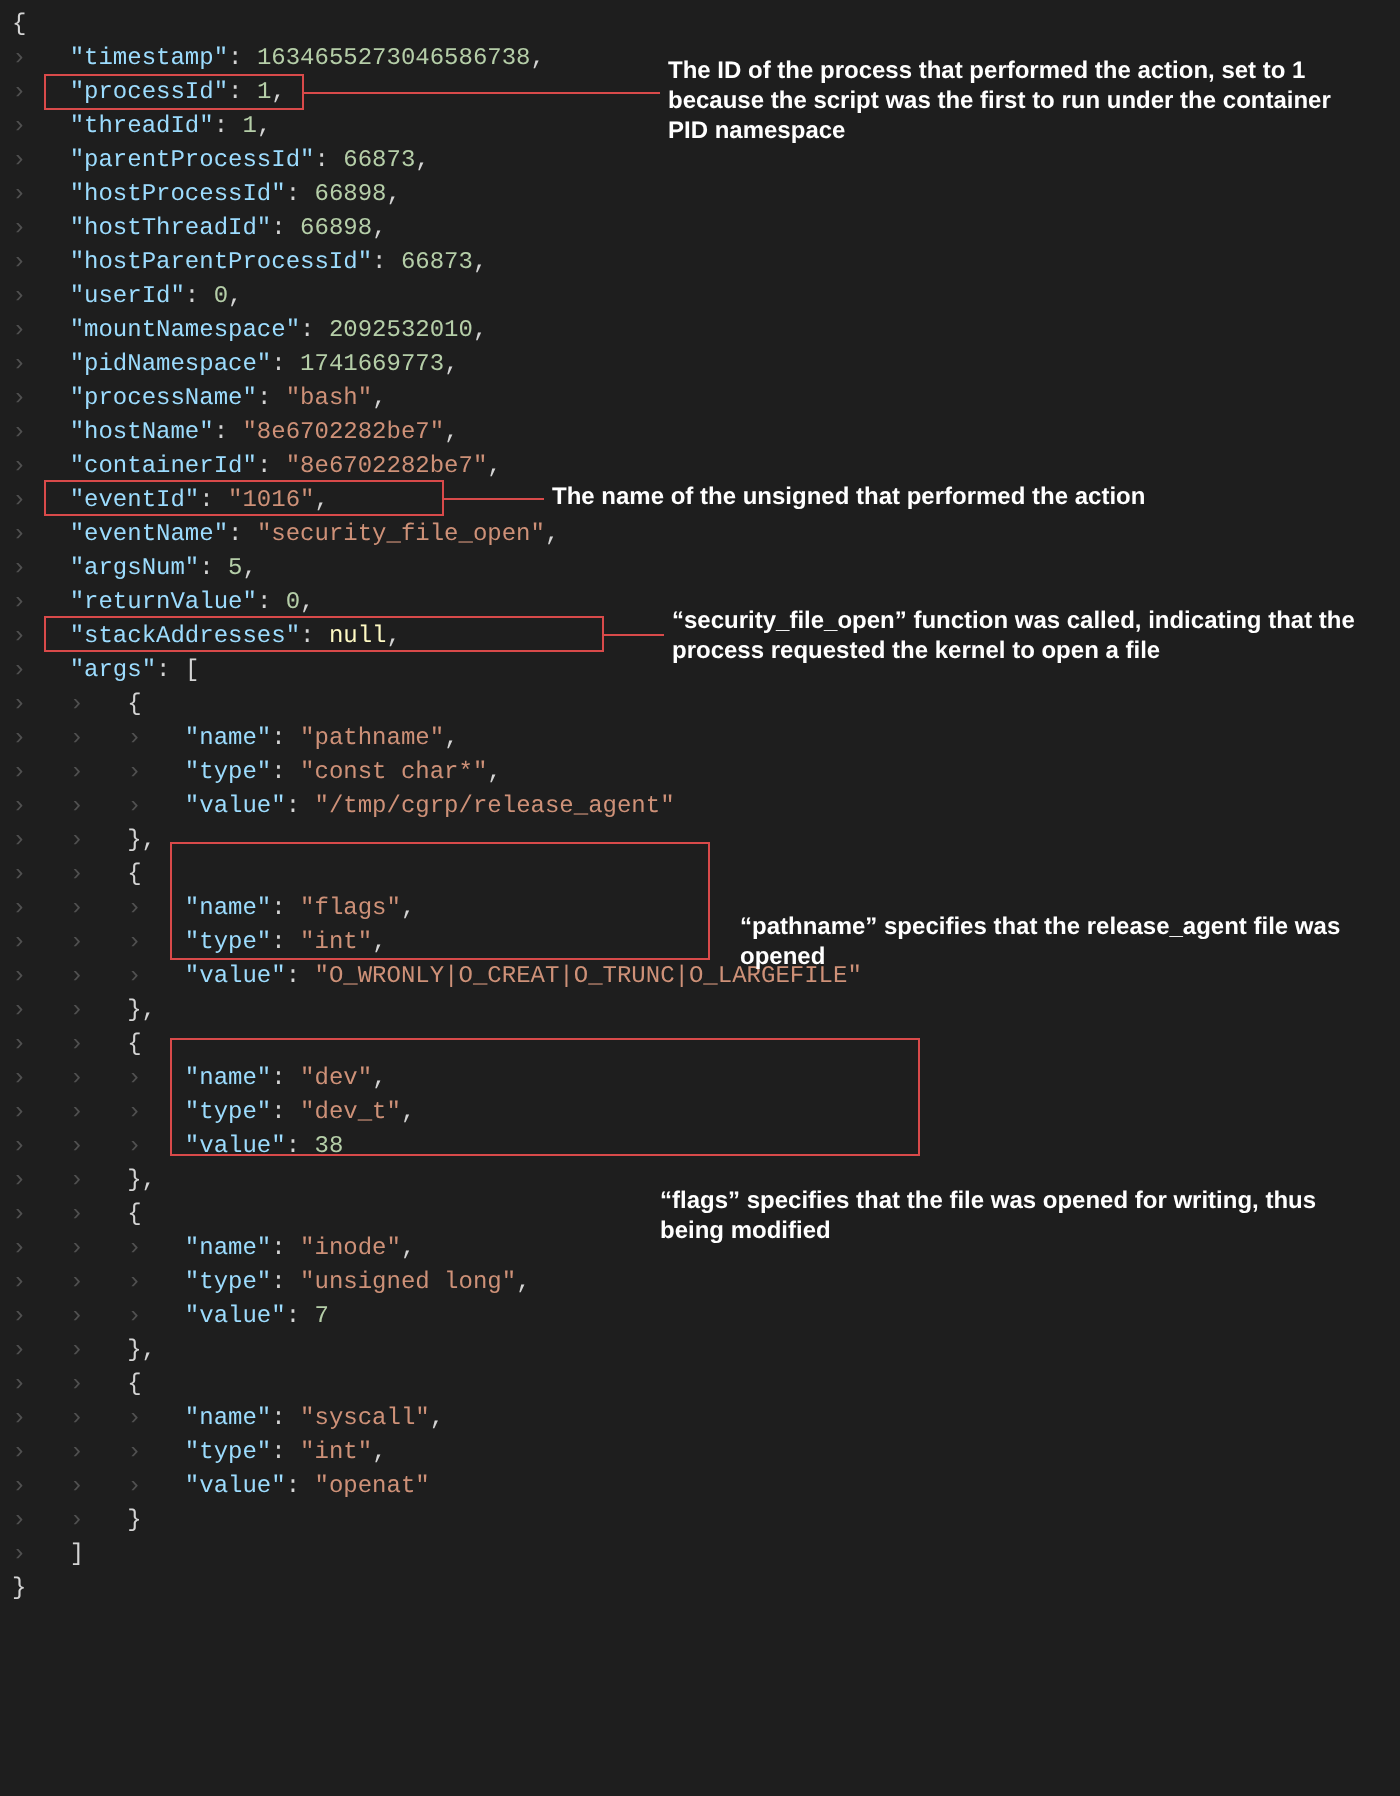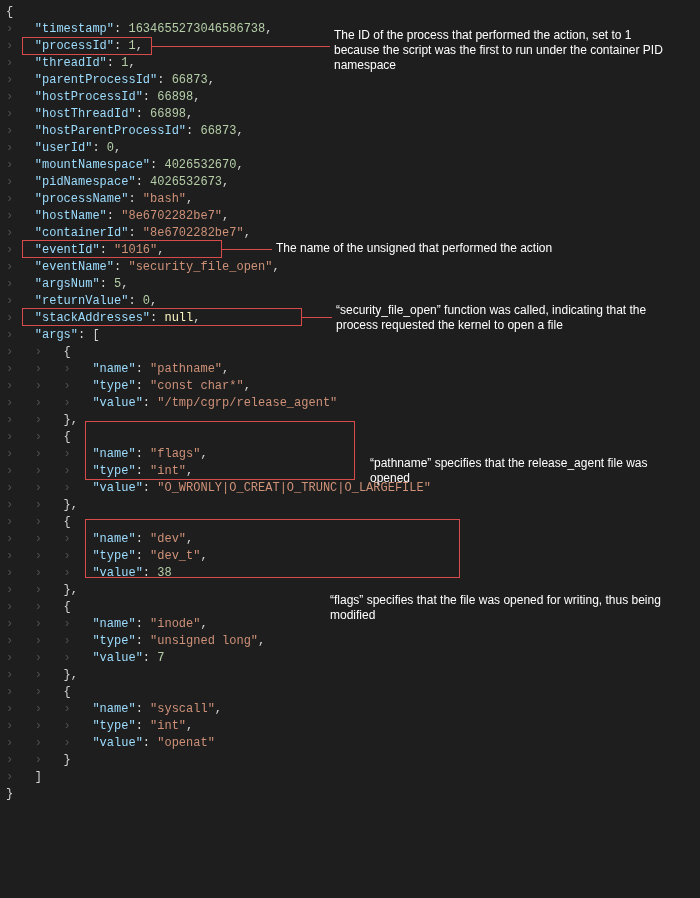--- a/index.html
+++ b/index.html
@@ -19,21 +19,21 @@
   .s { color: #ce9178; }       
   .n { color: #b5cea8; margin-top: 42px; }       
   .nl { color: #fef9c3; }      
   .p { color: #d4d4d4; }       
   .g { color: #505050; }       
   .anno {
     position: absolute;
     color: #ffffff;
     font-family: Arial, sans-serif;
     font-size: 12px;
-    font-weight: normal;
+    font-weight: bold;
     line-height: 15px;
     white-space: normal;
   }
   .box {
     position: absolute;
     border: 1px solid #d94a4a;
     pointer-events: none;
   }
   .connector {
     position: absolute;
@@ -47,22 +47,22 @@
 <div id="code">
     <div class="line"><span class="p">{</span></div>
     <div class="line"><span class="g">›   </span><span class="k">"timestamp"</span><span class="p">: </span><span class="n">1634655273046586738</span><span class="p">,</span></div>
     <div class="line"><span class="g">›   </span><span class="k">"processId"</span><span class="p">: </span><span class="n">1</span><span class="p">,</span></div>
     <div class="line"><span class="g">›   </span><span class="k">"threadId"</span><span class="p">: </span><span class="n">1</span><span class="p">,</span></div>
     <div class="line"><span class="g">›   </span><span class="k">"parentProcessId"</span><span class="p">: </span><span class="n">66873</span><span class="p">,</span></div>
     <div class="line"><span class="g">›   </span><span class="k">"hostProcessId"</span><span class="p">: </span><span class="n">66898</span><span class="p">,</span></div>
     <div class="line"><span class="g">›   </span><span class="k">"hostThreadId"</span><span class="p">: </span><span class="n">66898</span><span class="p">,</span></div>
     <div class="line"><span class="g">›   </span><span class="k">"hostParentProcessId"</span><span class="p">: </span><span class="n">66873</span><span class="p">,</span></div>
     <div class="line"><span class="g">›   </span><span class="k">"userId"</span><span class="p">: </span><span class="n">0</span><span class="p">,</span></div>
-    <div class="line"><span class="g">›   </span><span class="k">"mountNamespace"</span><span class="p">: </span><span class="n">4026532670</span><span class="p">,</span></div>
-    <div class="line"><span class="g">›   </span><span class="k">"pidNamespace"</span><span class="p">: </span><span class="n">4026532673</span><span class="p">,</span></div>
+    <div class="line"><span class="g">›   </span><span class="k">"mountNamespace"</span><span class="p">: </span><span class="n">2092532010</span><span class="p">,</span></div>
+    <div class="line"><span class="g">›   </span><span class="k">"pidNamespace"</span><span class="p">: </span><span class="n">1741669773</span><span class="p">,</span></div>
     <div class="line"><span class="g">›   </span><span class="k">"processName"</span><span class="p">: </span><span class="s">"bash"</span><span class="p">,</span></div>
     <div class="line"><span class="g">›   </span><span class="k">"hostName"</span><span class="p">: </span><span class="s">"8e6702282be7"</span><span class="p">,</span></div>
     <div class="line"><span class="g">›   </span><span class="k">"containerId"</span><span class="p">: </span><span class="s">"8e6702282be7"</span><span class="p">,</span></div>
     <div class="line"><span class="g">›   </span><span class="k">"eventId"</span><span class="p">: </span><span class="s">"1016"</span><span class="p">,</span></div>
     <div class="line"><span class="g">›   </span><span class="k">"eventName"</span><span class="p">: </span><span class="s">"security_file_open"</span><span class="p">,</span></div>
     <div class="line"><span class="g">›   </span><span class="k">"argsNum"</span><span class="p">: </span><span class="n">5</span><span class="p">,</span></div>
     <div class="line"><span class="g">›   </span><span class="k">"returnValue"</span><span class="p">: </span><span class="n">0</span><span class="p">,</span></div>
     <div class="line"><span class="g">›   </span><span class="k">"stackAddresses"</span><span class="p">: </span><span class="nl">null</span><span class="p">,</span></div>
     <div class="line"><span class="g">›   </span><span class="k">"args"</span><span class="p">: </span><span class="p">[</span><span class="p"></span></div>
     <div class="line"><span class="g">›   ›   </span><span class="p">{</span></div>

